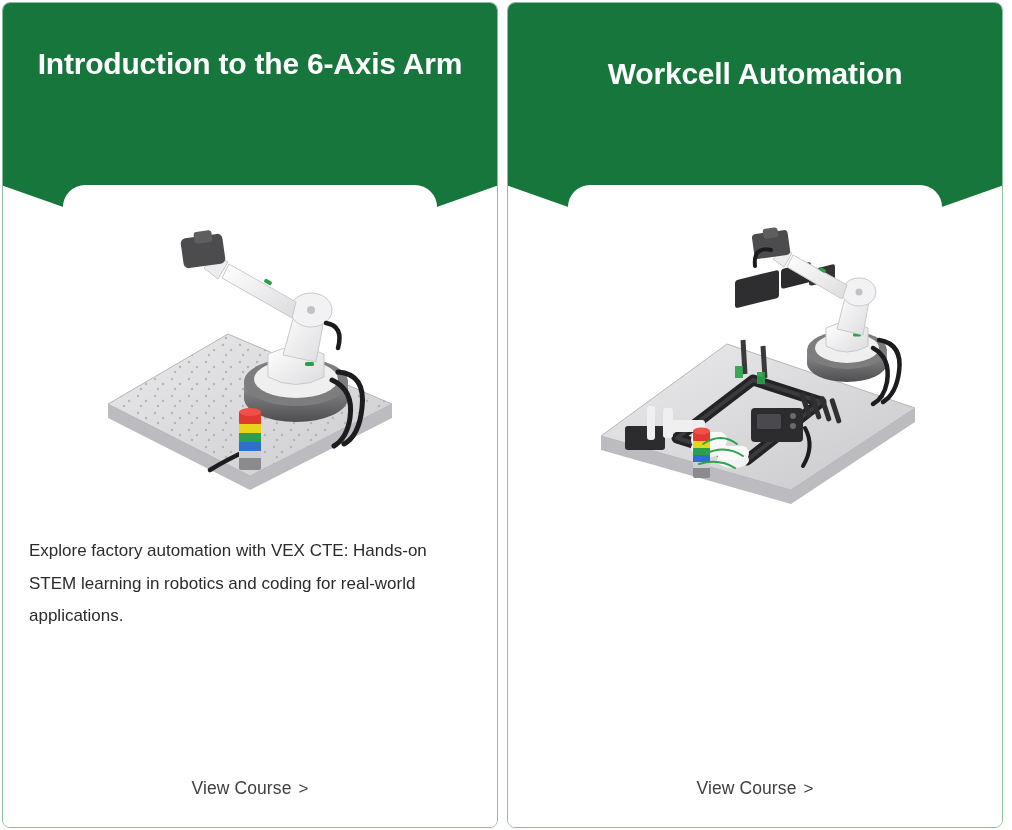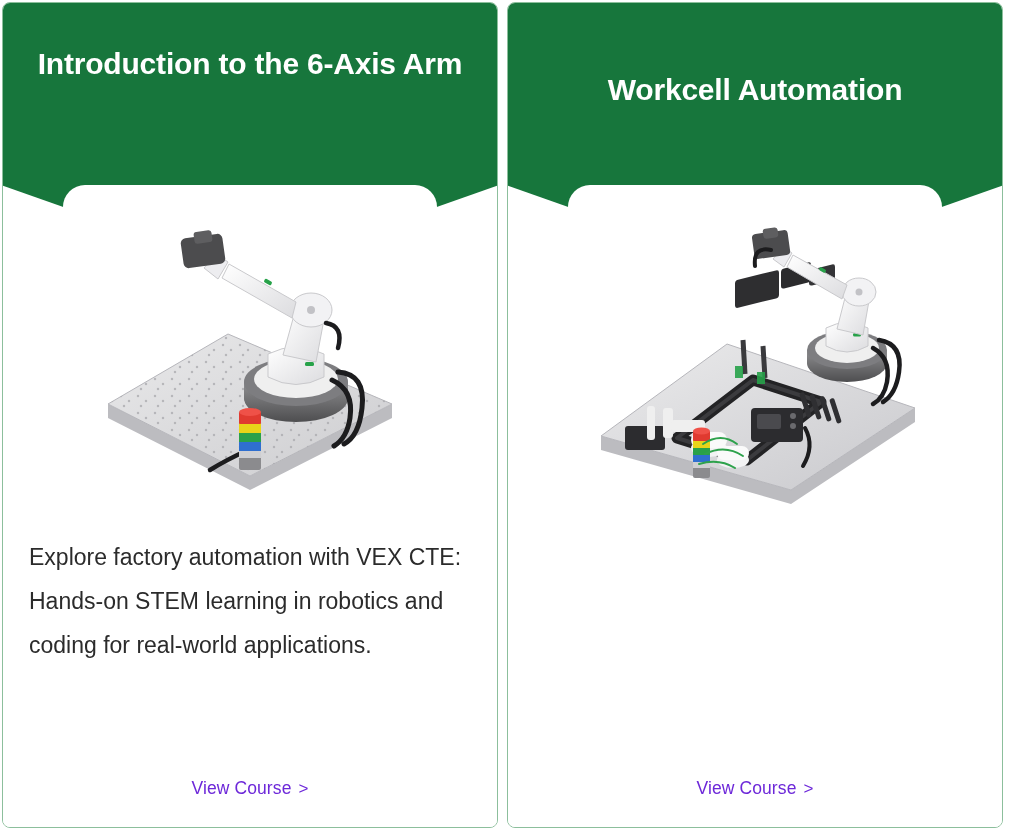--- a/index.html
+++ b/index.html
@@ -50,21 +50,21 @@
     margin: 0;
     padding: 40px 26px 0 26px;
     color: #ffffff;
     font-size: 30px;
     font-weight: bold;
     line-height: 1.38;
     text-align: center;
     letter-spacing: -0.2px;
   }
   .card-header-title.single-line {
-    padding-top: 66px;
+    padding-top: 50px;
   }
 
   
   .notch-left, .notch-right {
     position: absolute;
     bottom: 0;
     width: 100px;
     height: 40px;
     background: #ffffff;
     z-index: 1;
@@ -106,34 +106,34 @@
     align-items: center;
     justify-content: center;
     padding: 0 14px;
   }
   .card-image-wrap svg { display: block; }
 
   .card-desc {
     margin: 0;
     padding: 22px 26px 0 26px;
     color: #2b2b2b;
-    font-size: 23px;
+    font-size: 17px;
     line-height: 1.92;
     text-align: left;
   }
 
   .card-footer {
     margin-top: auto;
     padding: 0 26px 28px 26px;
     text-align: center;
   }
 
   .view-course-link {
     display: inline-block;
-    color: #6d28d9;
+    color: #404040;
     font-size: 17.5px;
     text-decoration: none;
     letter-spacing: 0.1px;
     cursor: pointer;
   }
   .view-course-link .chev {
     display: inline-block;
     margin-left: 7px;
     font-size: 17px;
   }

